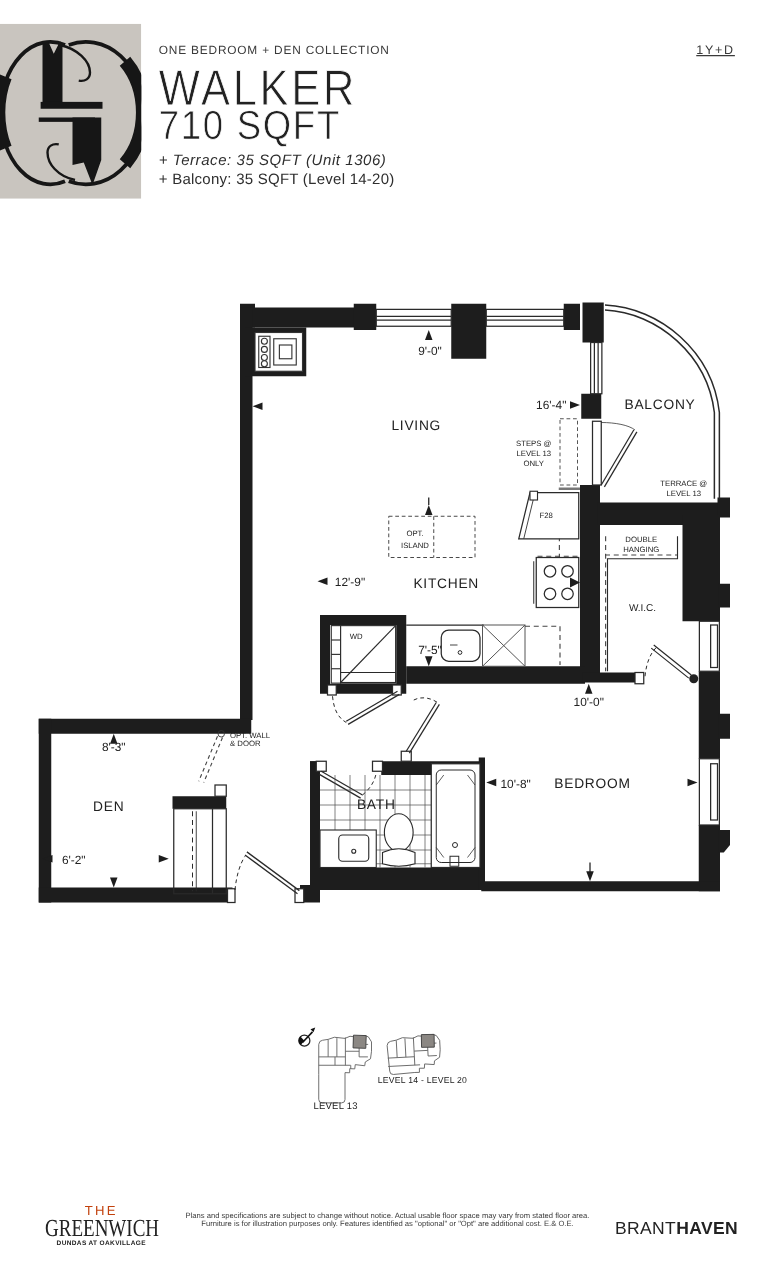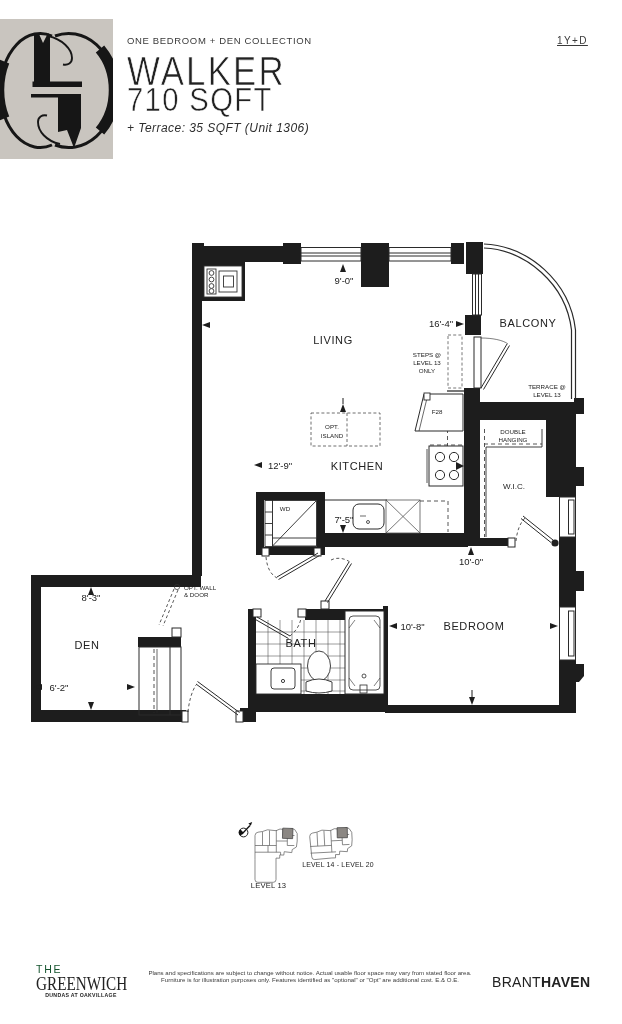--- a/index.html
+++ b/index.html
@@ -33,20 +33,21 @@
   <div class="abs" style="left:127px;top:35px;font-size:9.5px;letter-spacing:0.65px;color:#3a3a3a;">ONE BEDROOM + DEN COLLECTION</div>
 
   <div class="abs" style="left:557px;top:35px;font-size:10px;letter-spacing:1.4px;color:#3a3a3a;text-decoration:underline;">1Y+D</div>
 
   <div class="abs" style="left:127px;top:49px;font-size:40px;letter-spacing:2.5px;color:#222;-webkit-text-stroke:0.7px #fff;transform:scaleX(0.87);transform-origin:0 0;">WALKER</div>
 
   <div class="abs" style="left:127px;top:82px;font-size:32.5px;letter-spacing:1.5px;color:#222;-webkit-text-stroke:0.6px #fff;transform:scaleX(0.9);transform-origin:0 0;">710 SQFT</div>
 
   <div class="abs" style="left:127px;top:120.5px;font-size:12px;letter-spacing:0.45px;color:#2e2e2e;font-style:italic;">+ Terrace: 35 SQFT (Unit 1306)</div>
 
+  <div class="abs" style="left:127px;top:135.5px;font-size:12px;letter-spacing:0.2px;color:#2e2e2e;">+ Balcony: 35 SQFT (Level 14-20)</div>
 
   <svg class="abs" style="left:0;top:0" width="622" height="1024" viewBox="0 0 622 1024">
 
     <g fill="#1d1d1d" stroke="none">
 
       <rect x="192" y="246" width="92" height="16"></rect>
 
       <rect x="192" y="243" width="12" height="19"></rect>
 
       <rect x="283" y="243" width="18" height="21"></rect>
@@ -435,21 +436,21 @@
 
     <g stroke="#666" stroke-width="0.75" fill="none" stroke-linejoin="round" transform="rotate(-3 310 842)">
       <path d="M310,836.5 q0.3,-3 3,-3.3 l4.5,-0.7 5,-1.7 8.5,0.9 4,-1.7 8,1 4,-1.5 2.7,1 2.5,4 0,7.5 -0.8,6 -4.2,2.6 -0.4,3 -7.6,-0.9 -0.4,3.4 -4,-0.2 -0.1,3.3 -3.7,-0.1 -17.2,0.7 q-2.8,0 -2.8,-2.8 Z"></path>
       <path d="M310,846.5 h21.3 M310,853.2 h25.5 M317.5,832.7 v13.8 M324.5,831.5 v15 M331.3,831 v22.3 M338,830 v6.5 M331.3,842 h11 M338,836.5 h11.5 M342.3,836.5 v10 M342.3,846.5 h7"></path>
       <rect x="337.6" y="829.3" width="10.2" height="10.2" fill="#8b8783" stroke="#444" transform="rotate(2 342.7 834.4)"></rect>
     </g>
 
     <text x="338" y="866.5" text-anchor="middle" font-size="6.9" letter-spacing="0.2">LEVEL 14 - LEVEL 20</text>
   </svg>
 
-  <div class="abs" style="left:36px;top:963px;width:90px;text-align:left;color:#14532d;">
+  <div class="abs" style="left:36px;top:963px;width:90px;text-align:center;color:#c2410c;">
     <div style="font-size:10.5px;letter-spacing:1.8px;">THE</div>
   </div>
 
   <div class="abs" style="left:36px;top:972.5px;font-family:'Liberation Serif',serif;font-size:19.5px;color:#222;transform:scaleX(0.78);transform-origin:0 0;white-space:nowrap;">GREENWICH</div>
 
   <div class="abs" style="left:36px;top:991.5px;width:90px;text-align:center;font-size:5.2px;font-weight:bold;letter-spacing:0.3px;color:#222;">DUNDAS AT OAKVILLAGE</div>
 
   <div class="abs" style="left:145px;top:969px;width:330px;text-align:center;font-size:6.1px;color:#3a3a3a;line-height:7px;">
     Plans and specifications are subject to change without notice. Actual usable floor space may vary from stated floor area.<br>
     Furniture is for illustration purposes only. Features identified as "optional" or "Opt" are additional cost. E.&amp; O.E.

